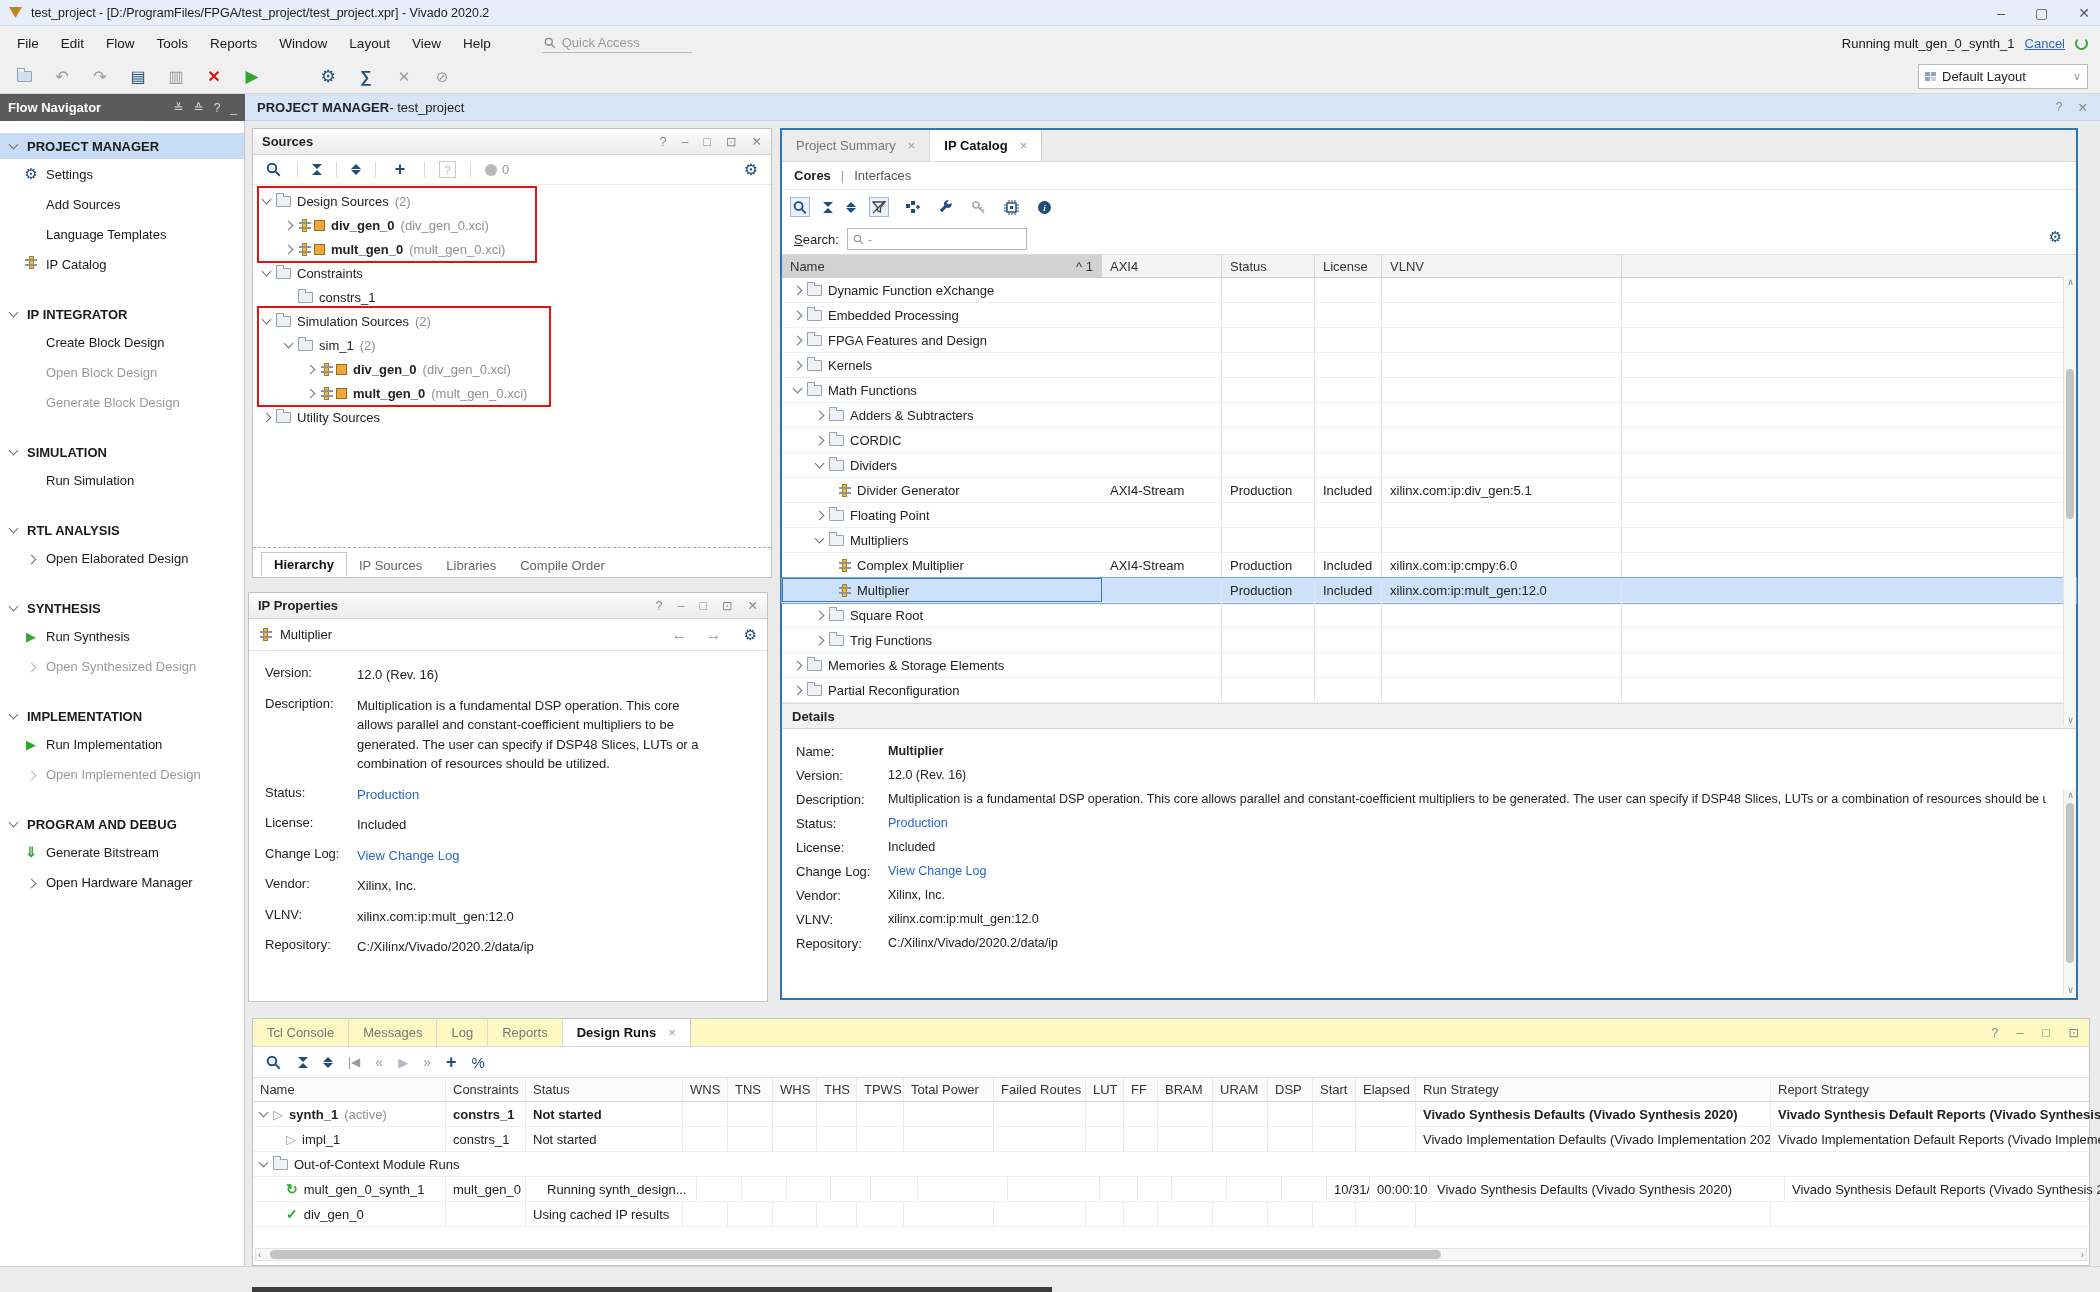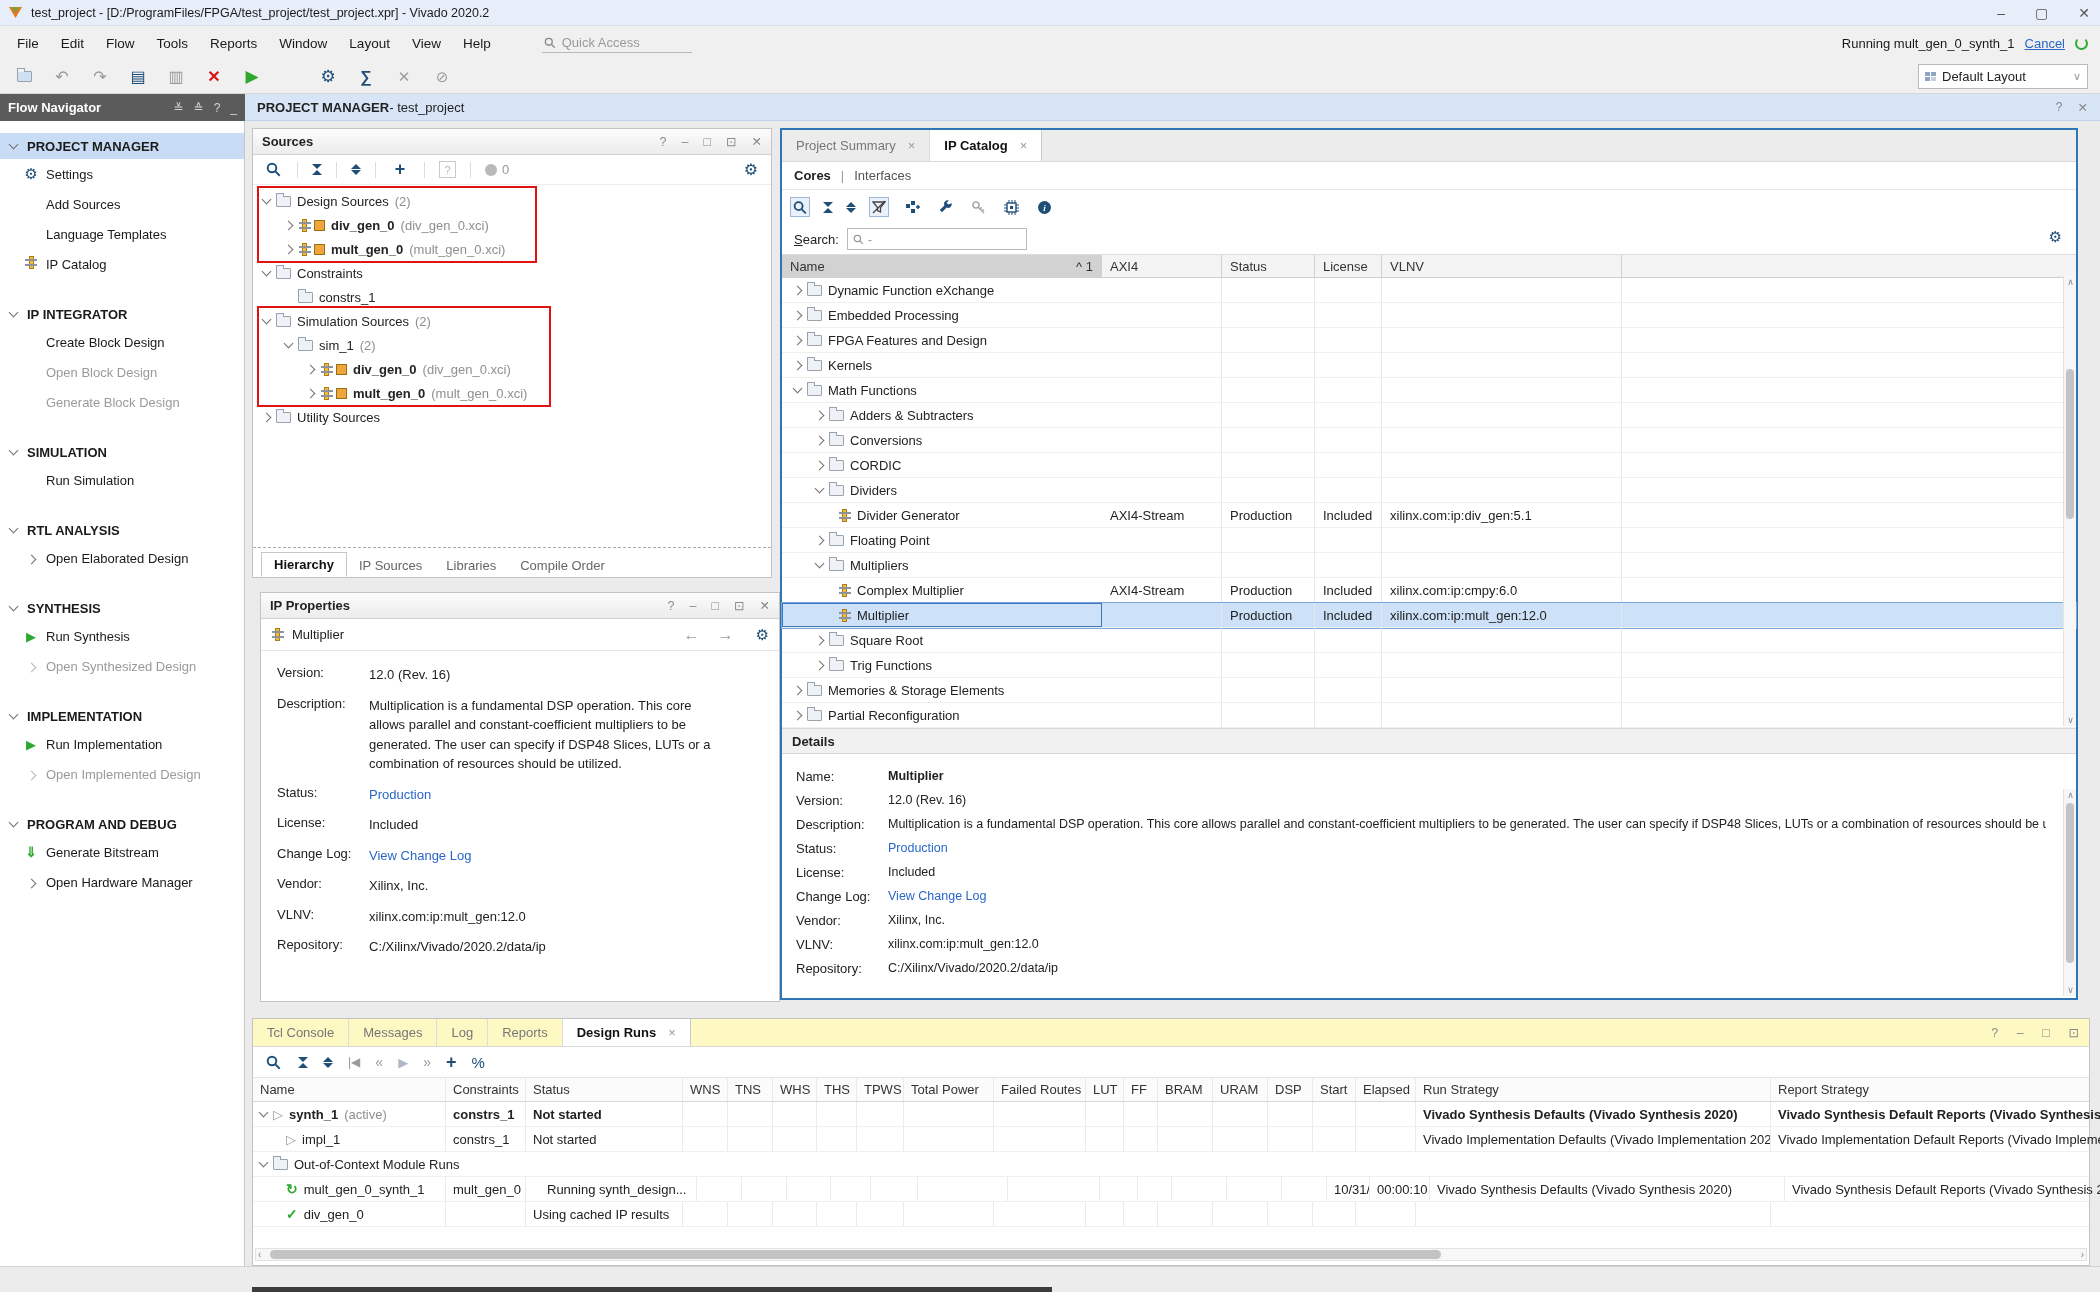--- a/index.html
+++ b/index.html
@@ -64,21 +64,21 @@
   .ptools .sep { width:1px; height:16px; background:#ddd; }
   #src-tree { position:relative; height:334px; padding-top:4px; overflow:hidden; }
   .trow { display:flex; align-items:center; height:24px; font-size:13px; gap:6px; }
   .suffix { color:#8f8f8f; }
   .redbox { position:absolute; border:2px solid #e01212; pointer-events:none; }
   #src-tabs { position:absolute; left:0; bottom:0; width:100%; height:30px; border-top:1px dashed #aaa; display:flex; align-items:flex-end; padding-left:8px; background:#fff; }
   .btab { padding:4px 12px; color:#666; font-size:13px; }
   .btab.active { border:1px solid #c6c6c6; border-bottom:1px solid #fff; font-weight:bold; color:#111; background:#fff; }
 
   
-  #ipprops { left:260px; top:592px; width:520px; height:410px; }
+  #ipprops { left:248px; top:592px; width:520px; height:410px; }
   #ipp-sub { height:32px; display:flex; align-items:center; gap:8px; padding:0 10px; border-bottom:1px solid #e4e4e4; }
   #ipp-sub .sp { flex:1; }
   #ipp-body { padding:14px 0 0 16px; }
   .fld { display:flex; margin-bottom:11px; }
   .fld .lab { width:92px; flex:none; color:#222; }
   .fld .val { width:360px; line-height:19.5px; }
 
   
   #catalog { left:780px; top:128px; width:1298px; height:872px; background:#fff; border:2px solid #2e75b6; }
   #cat-tabs { height:32px; background:#ececec; display:flex; align-items:stretch; border-bottom:1px solid #d9d9d9; }
@@ -669,31 +669,20 @@
           </span>
           <span class="ccell" style="width: 120px;"></span>
           <span class="ccell" style="width: 93px;"></span>
           <span class="ccell" style="width: 67px;"></span>
           <span class="ccell" style="width: 240px;"></span>
         </div>
         <div class="crow">
           <span class="ncell" style="width: 320px; padding-left: 34px;">
             <span class="chev r"></span>
             <span class="ficon"></span>
-            <span>Conversions</span>
-          </span>
-          <span class="ccell" style="width: 120px;"></span>
-          <span class="ccell" style="width: 93px;"></span>
-          <span class="ccell" style="width: 67px;"></span>
-          <span class="ccell" style="width: 240px;"></span>
-        </div>
-        <div class="crow">
-          <span class="ncell" style="width: 320px; padding-left: 34px;">
-            <span class="chev r"></span>
-            <span class="ficon"></span>
             <span>CORDIC</span>
           </span>
           <span class="ccell" style="width: 120px;"></span>
           <span class="ccell" style="width: 93px;"></span>
           <span class="ccell" style="width: 67px;"></span>
           <span class="ccell" style="width: 240px;"></span>
         </div>
         <div class="crow">
           <span class="ncell" style="width: 320px; padding-left: 34px;">
             <span class="chev d"></span>

